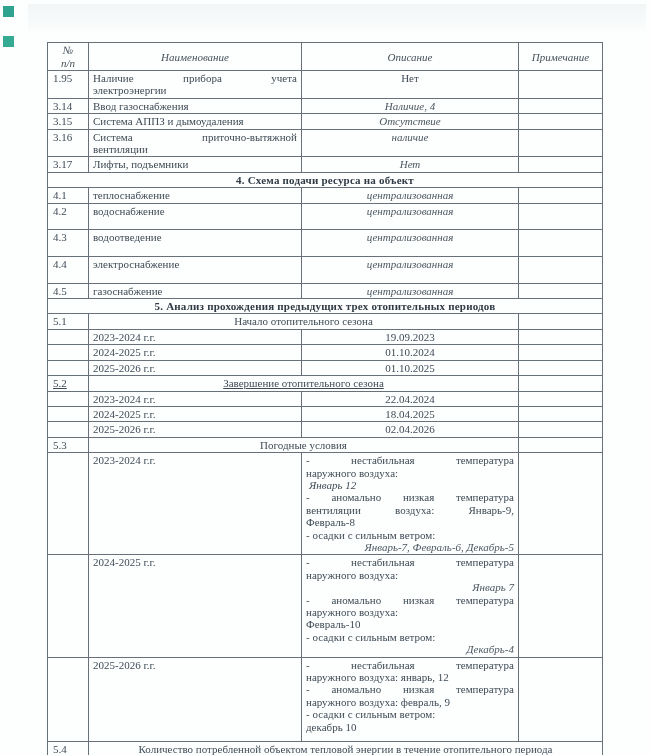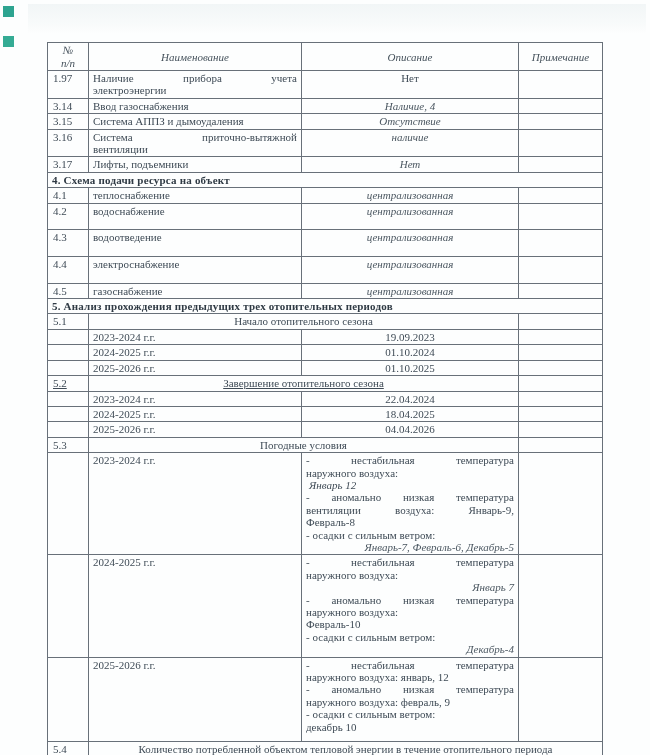--- a/index.html
+++ b/index.html
@@ -11,21 +11,21 @@
         opacity:.75;}
   .sq{position:absolute;width:11px;height:11px;}
   table{position:absolute;left:47px;top:42px;border-collapse:collapse;
         table-layout:fixed;width:555px;}
   td{border:1px solid #687079;vertical-align:top;padding:1px 4px;
      font-size:11px;line-height:12.4px;overflow:hidden;word-wrap:break-word;}
   tr.head td{font-style:italic;text-align:center;vertical-align:middle;
      line-height:12px;color:#46525c;}
   .c{text-align:center;}
   .i{font-style:italic;color:#4b5761;}
-  .sec{font-weight:bold;color:#2f3a44;letter-spacing:.2px;}
+  .sec{text-align:center;font-weight:bold;color:#2f3a44;letter-spacing:.2px;}
   .num{padding-left:5px;}
   .ln{min-height:12.4px;}
   .ln.j{text-align:justify;text-align-last:justify;}
   .ln.i{font-style:italic;color:#4b5761;text-align:right;}
   .ln.c{text-align:center;}
   .ln.ind{padding-left:3px;font-style:italic;}
 </style>
 </head>
 <body>
 
@@ -44,21 +44,21 @@
         <tr class="head" style="height: 28px;">
           <td>
             <div class="ln">№</div>
             <div class="ln">п/п</div>
           </td>
           <td>Наименование</td>
           <td>Описание</td>
           <td>Примечание</td>
         </tr>
         <tr style="height: 26px;">
-          <td class="num">1.97</td>
+          <td class="num">1.95</td>
           <td>
             <div class="ln j">Наличие прибора учета</div>
             <div class="ln">электроэнергии</div>
           </td>
           <td class="c">Нет</td>
           <td></td>
         </tr>
         <tr style="height: 13px;">
           <td class="num">3.14</td>
           <td>Ввод газоснабжения</td>
@@ -158,21 +158,21 @@
         </tr>
         <tr style="height: 13px;">
           <td></td>
           <td>2024-2025 г.г.</td>
           <td class="c">18.04.2025</td>
           <td></td>
         </tr>
         <tr style="height: 13px;">
           <td></td>
           <td>2025-2026 г.г.</td>
-          <td class="c">04.04.2026</td>
+          <td class="c">02.04.2026</td>
           <td></td>
         </tr>
         <tr style="height: 13px;">
           <td class="num">5.3</td>
           <td colspan="2" class="c">Погодные условия</td>
           <td></td>
         </tr>
         <tr style="height: 97px;">
           <td></td>
           <td>2023-2024 г.г.</td>

